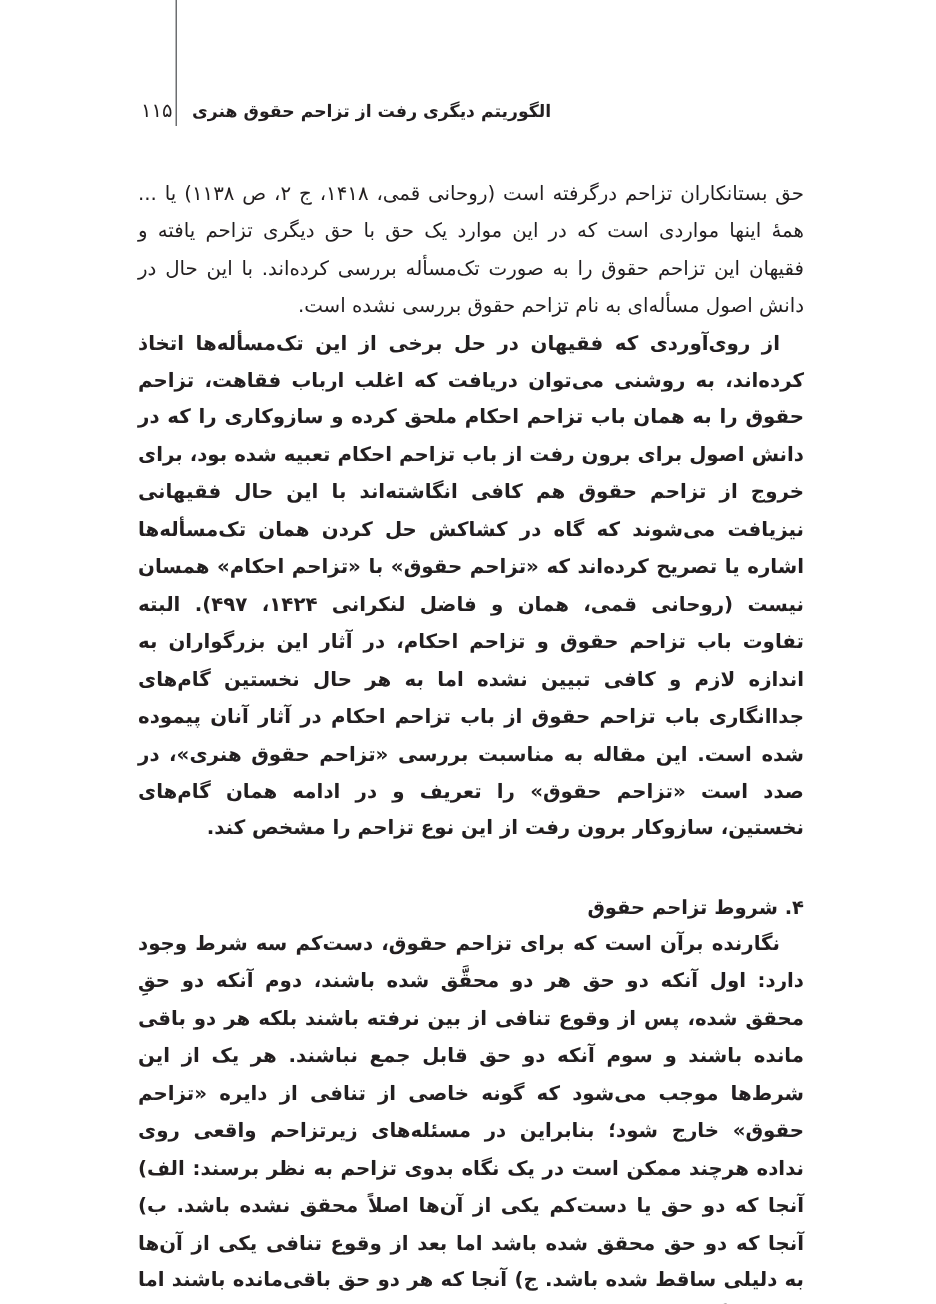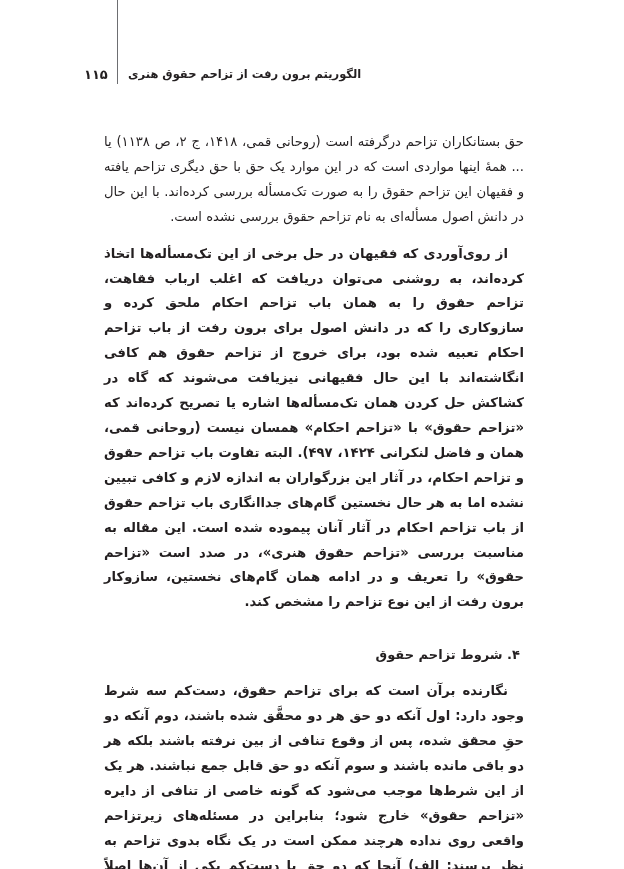--- a/index.html
+++ b/index.html
@@ -1,31 +1,31 @@
 <!DOCTYPE html>
 <html><head>
 <meta charset="utf-8">
 <style>
   html, body { margin: 0; padding: 0; background: #ffffff; }
   body { width: 624px; height: 869px; position: relative; overflow: hidden;
          font-family: "DejaVu Sans", sans-serif; color: #231f20; }
   .rule { position: absolute; left: 117px; top: 0; width: 1px; height: 84px; background: #6d6e71; }
-  .pageno { position: absolute; left: 84px; top: 67px; font-size: 13px; font-weight: bold; direction: rtl; }
+  .pageno { position: absolute; left: 94px; top: 67px; font-size: 13px; font-weight: normal; direction: rtl; }
   .running { position: absolute; left: 128px; top: 67px; font-size: 11.5px; font-weight: bold; direction: rtl; white-space: nowrap; }
   .content { position: absolute; left: 92px; top: 118px; width: 444px; direction: rtl; text-align: justify;
              font-size: 13.2px; line-height: 24.9px; }
-  .content p { margin: 12px; text-align-last: right; }
+  .content p { margin: 0; text-align-last: right; }
   .content p.indent { text-indent: 16px; font-weight: bold; }
-  .heading { margin: 28px 16px 0 0; font-size: 13px; font-weight: bold; line-height: 24px; text-align: right; }
+  .heading { margin: 28px 0 0 0; font-size: 13px; font-weight: bold; line-height: 24px; text-align: right; }
 </style>
 </head>
 <body>
 
 <div class="rule"></div>
 <div class="pageno">۱۱۵</div>
-<div class="running">الگوریتم برون رفت از تزاحم حقوق هنری</div>
+<div class="running">الگوریتم دیگری رفت از تزاحم حقوق هنری</div>
 
 <div class="content">
   <p>حق بستانکاران تزاحم درگرفته است (روحانی قمی، ۱۴۱۸، ج ۲، ص ۱۱۳۸) یا ... همهٔ اینها مواردی است که در این موارد یک حق با حق دیگری تزاحم یافته و فقیهان این تزاحم حقوق را به صورت تک‌مسأله بررسی کرده‌اند. با این حال در دانش اصول مسأله‌ای به نام تزاحم حقوق بررسی نشده است.</p>
   <p class="indent">از روی‌آوردی که فقیهان در حل برخی از این تک‌مسأله‌ها اتخاذ کرده‌اند، به روشنی می‌توان دریافت که اغلب ارباب فقاهت، تزاحم حقوق را به همان باب تزاحم احکام ملحق کرده و سازوکاری را که در دانش اصول برای برون رفت از باب تزاحم احکام تعبیه شده بود، برای خروج از تزاحم حقوق هم کافی انگاشته‌اند با این حال فقیهانی نیزیافت می‌شوند که گاه در کشاکش حل کردن همان تک‌مسأله‌ها اشاره یا تصریح کرده‌اند که «تزاحم حقوق» با «تزاحم احکام» همسان نیست (روحانی قمی، همان و فاضل لنکرانی ۱۴۲۴، ۴۹۷). البته تفاوت باب تزاحم حقوق و تزاحم احکام، در آثار این بزرگواران به اندازه لازم و کافی تبیین نشده اما به هر حال نخستین گام‌های جداانگاری باب تزاحم حقوق از باب تزاحم احکام در آثار آنان پیموده شده است. این مقاله به مناسبت بررسی «تزاحم حقوق هنری»، در صدد است «تزاحم حقوق» را تعریف و در ادامه همان گام‌های نخستین، سازوکار برون رفت از این نوع تزاحم را مشخص کند.</p>
   <div class="heading">۴. شروط تزاحم حقوق</div>
   <p class="indent">نگارنده برآن است که برای تزاحم حقوق، دست‌کم سه شرط وجود دارد: اول آنکه دو حق هر دو محقَّق شده باشند، دوم آنکه دو حقِ محقق شده، پس از وقوع تنافی از بین نرفته باشند بلکه هر دو باقی مانده باشند و سوم آنکه دو حق قابل جمع نباشند. هر یک از این شرط‌ها موجب می‌شود که گونه خاصی از تنافی از دایره «تزاحم حقوق» خارج شود؛ بنابراین در مسئله‌های زیرتزاحم واقعی روی نداده هرچند ممکن است در یک نگاه بدوی تزاحم به نظر برسند: الف) آنجا که دو حق یا دست‌کم یکی از آن‌ها اصلاً محقق نشده باشد. ب) آنجا که دو حق محقق شده باشد اما بعد از وقوع تنافی یکی از آن‌ها به دلیلی ساقط شده باشد. ج) آنجا که هر دو حق باقی‌مانده باشند اما پس از تأمل مشخص شود که امکان جمع بین آن دو وجود دارد.</p>
 </div>
 
 </body></html>

